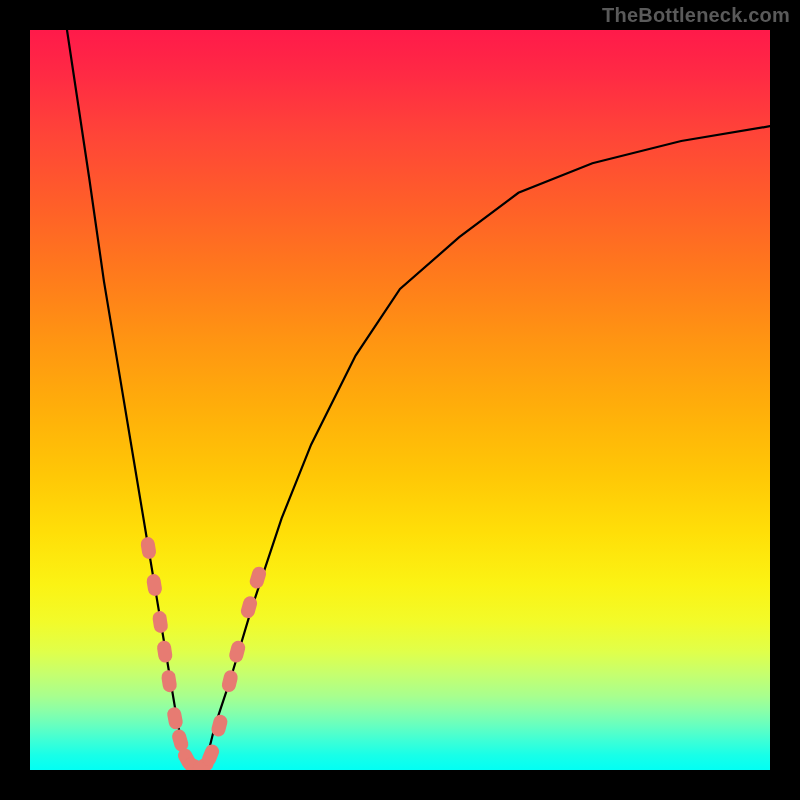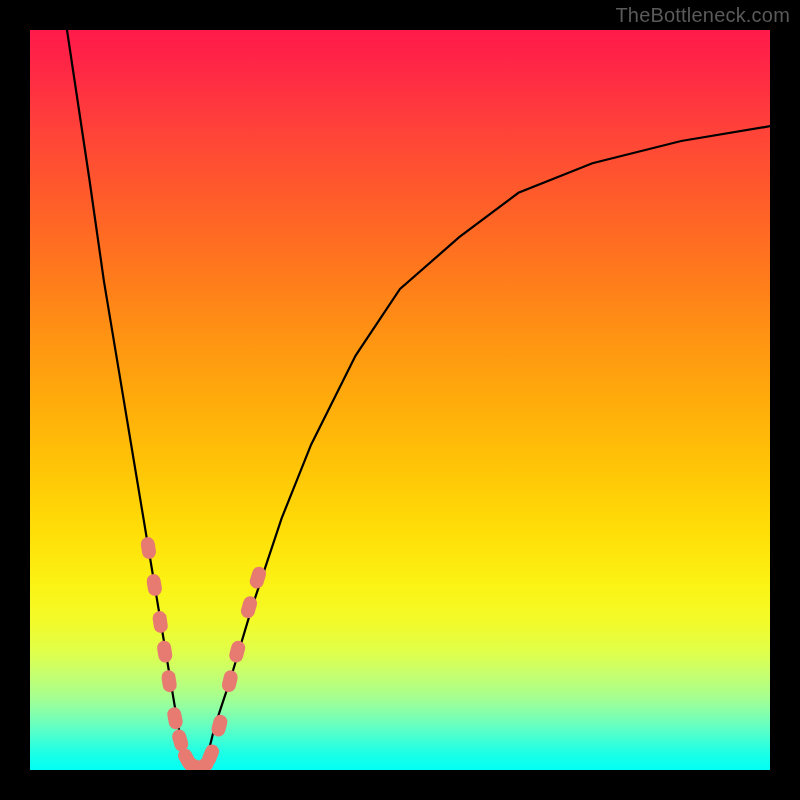--- a/index.html
+++ b/index.html
@@ -51,21 +51,21 @@
       #18ffe8 98%,
       #02fff4 100%
     );
   }
   .watermark {
     position: absolute;
     top: 4px;
     right: 10px;
     color: #5a5a5a;
     font-size: 20px;
-    font-weight: 400;
+    font-weight: 700;
     letter-spacing: 0.2px;
     user-select: none;
   }
   svg.curve {
     position: absolute;
     inset: 0;
   }
   .curve path.line {
     fill: none;
     stroke: #000;

